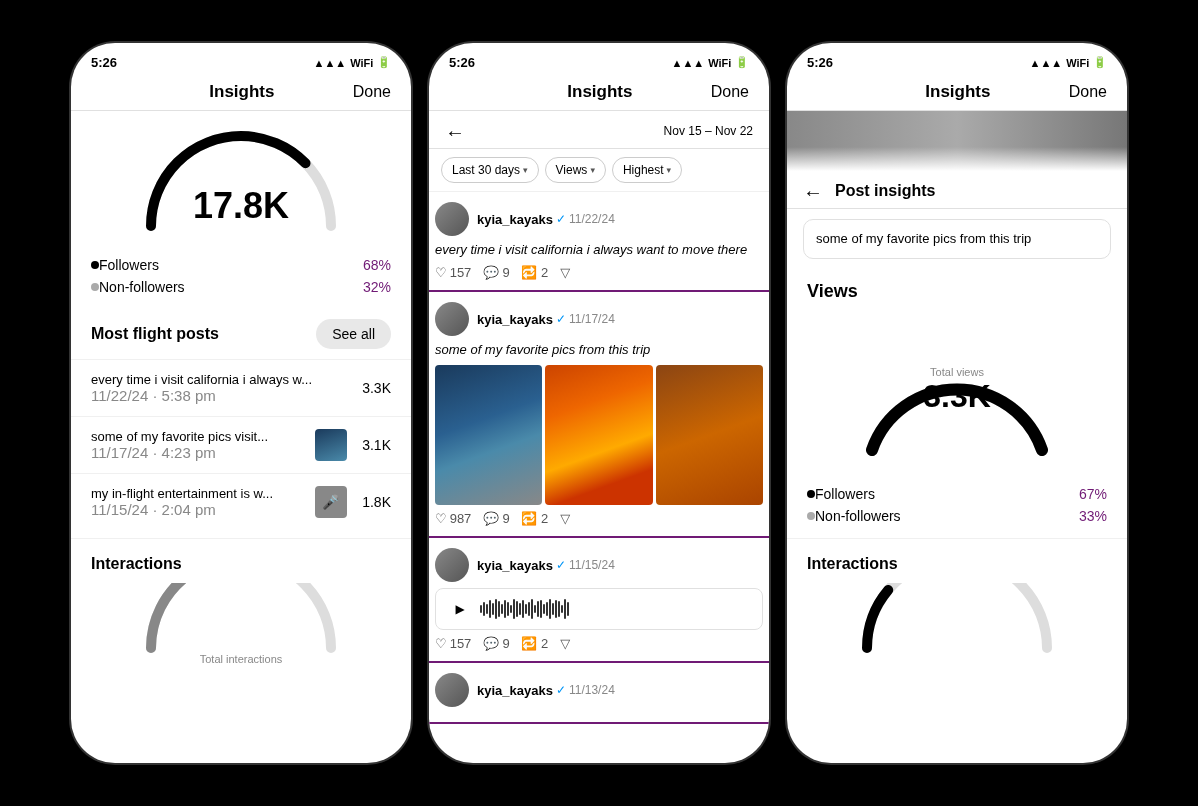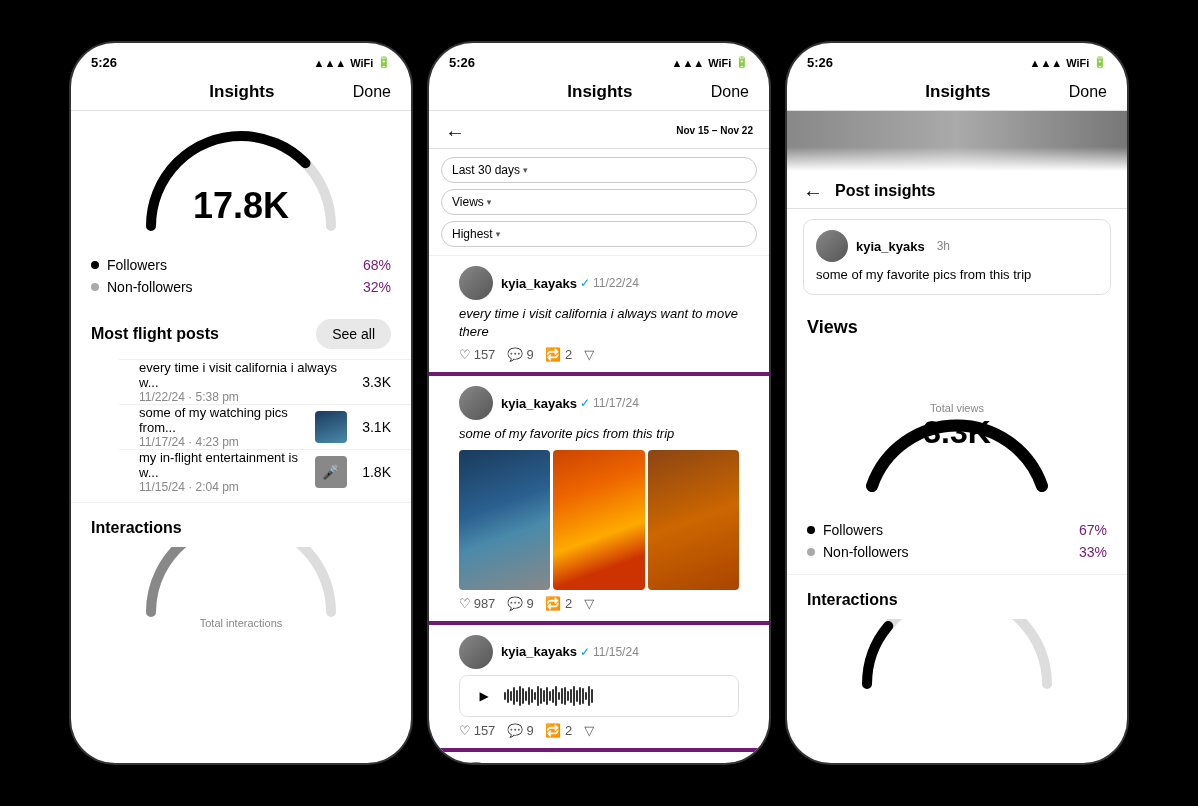--- a/index.html
+++ b/index.html
@@ -109,21 +109,20 @@
       display: flex;
       align-items: center;
       justify-content: space-between;
       margin-bottom: 6px;
       font-size: 14px;
     }
 
     .legend-left {
       display: flex;
       align-items: center;
-      gap: 8px;
       justify-content: space-between;
     }
 
     .dot {
       width: 8px;
       height: 8px;
       border-radius: 50%;
     }
 
     .dot-dark { background: #000; }
@@ -152,36 +151,35 @@
       border-radius: 18px;
       padding: 7px 16px;
       font-size: 14px;
       font-weight: 500;
       cursor: pointer;
     }
 
     .post-row {
       display: flex;
       align-items: center;
-      padding: 0 20px;
+      padding: 12px 20px;
       border-top: 1px solid #f0f0f0;
-      margin-left: 48px;
     }
 
     .post-info {
       flex: 1;
     }
 
     .post-title {
       font-size: 13px;
       color: #000;
     }
 
     .post-date {
-      font-size: 12px;
+      font-size: 15px;
       color: #888;
     }
 
     .post-thumb {
       width: 32px;
       height: 32px;
       border-radius: 4px;
       background: #555;
       margin: 0 8px;
       overflow: hidden;
@@ -216,32 +214,31 @@
     
     .p2-sub-nav {
       display: flex;
       justify-content: space-between;
       align-items: center;
       padding: 8px 16px 6px;
       border-bottom: 1px solid #e0e0e0;
     }
 
     .p2-date {
-      font-size: 10px;
-      font-weight: 700;
+      font-size: 12px;
+      font-weight: 400;
       color: #000;
       text-align: right;
     }
 
     .p2-filters {
       display: flex;
       gap: 6px;
       padding: 8px 12px;
       border-bottom: 1px solid #f0f0f0;
-      flex-direction: column;
     }
 
     .filter-pill {
       display: flex;
       align-items: center;
       gap: 3px;
       border: 1px solid #ccc;
       border-radius: 18px;
       padding: 5px 10px;
       font-size: 12px;
@@ -252,22 +249,22 @@
       font-size: 9px;
       color: #555;
     }
 
     .feed-scroll {
       overflow-y: auto;
       height: calc(100% - 90px);
     }
 
     .feed-post {
-      padding: 10px 30px;
-      border-bottom: 4px solid #701a75;
+      padding: 10px 6px;
+      border-bottom: 2px solid #701a75;
     }
 
     .post-header {
       display: flex;
       align-items: center;
       gap: 8px;
       margin-bottom: 5px;
     }
 
     .avatar {
@@ -530,21 +527,21 @@
 
     <div class="post-row">
       <div class="post-info">
         <div class="post-title">every time i visit california i always w...</div>
         <div class="post-date">11/22/24 · 5:38 pm</div>
       </div>
       <span class="post-count">3.3K</span>
     </div>
     <div class="post-row">
       <div class="post-info">
-        <div class="post-title">some of my watching pics from...</div>
+        <div class="post-title">some of my favorite pics visit...</div>
         <div class="post-date">11/17/24 · 4:23 pm</div>
       </div>
       <div class="post-thumb" style="background: linear-gradient(160deg,#1a3a5c,#4a8aaa);"></div>
       <span class="post-count">3.1K</span>
     </div>
     <div class="post-row">
       <div class="post-info">
         <div class="post-title">my in-flight entertainment is w...</div>
         <div class="post-date">11/15/24 · 2:04 pm</div>
       </div>
@@ -761,25 +758,20 @@
   <div class="p3-top-img">
     <div class="p3-top-img-overlay"></div>
   </div>
 
   <div class="p3-sub-nav">
     <span class="nav-back">←</span>
     <span class="p3-sub-title">Post insights</span>
   </div>
 
   <div class="post-preview-card">
-    <div class="ppc-header">
-      <div class="ppc-avatar" style="background:linear-gradient(135deg,#888,#555);"></div>
-      <span class="ppc-username">kyia_kyaks</span>
-      <span class="ppc-time">3h</span>
-    </div>
     <div class="ppc-caption">some of my favorite pics from this trip</div>
   </div>
 
   <div class="views-section">
     <div class="views-title">Views</div>
     <div class="big-gauge-container">
       <svg width="200" height="160" viewBox="0 0 200 160">
         <path d="M 15 140 A 90 90 0 0 1 185 140" fill="none" stroke="#ddd" stroke-width="12" stroke-linecap="round"></path>
         <path d="M 15 140 A 90 90 0 0 1 185 140" fill="none" stroke="#000" stroke-width="12" stroke-linecap="round" stroke-dasharray="283" stroke-dashoffset="40"></path>
       </svg>

